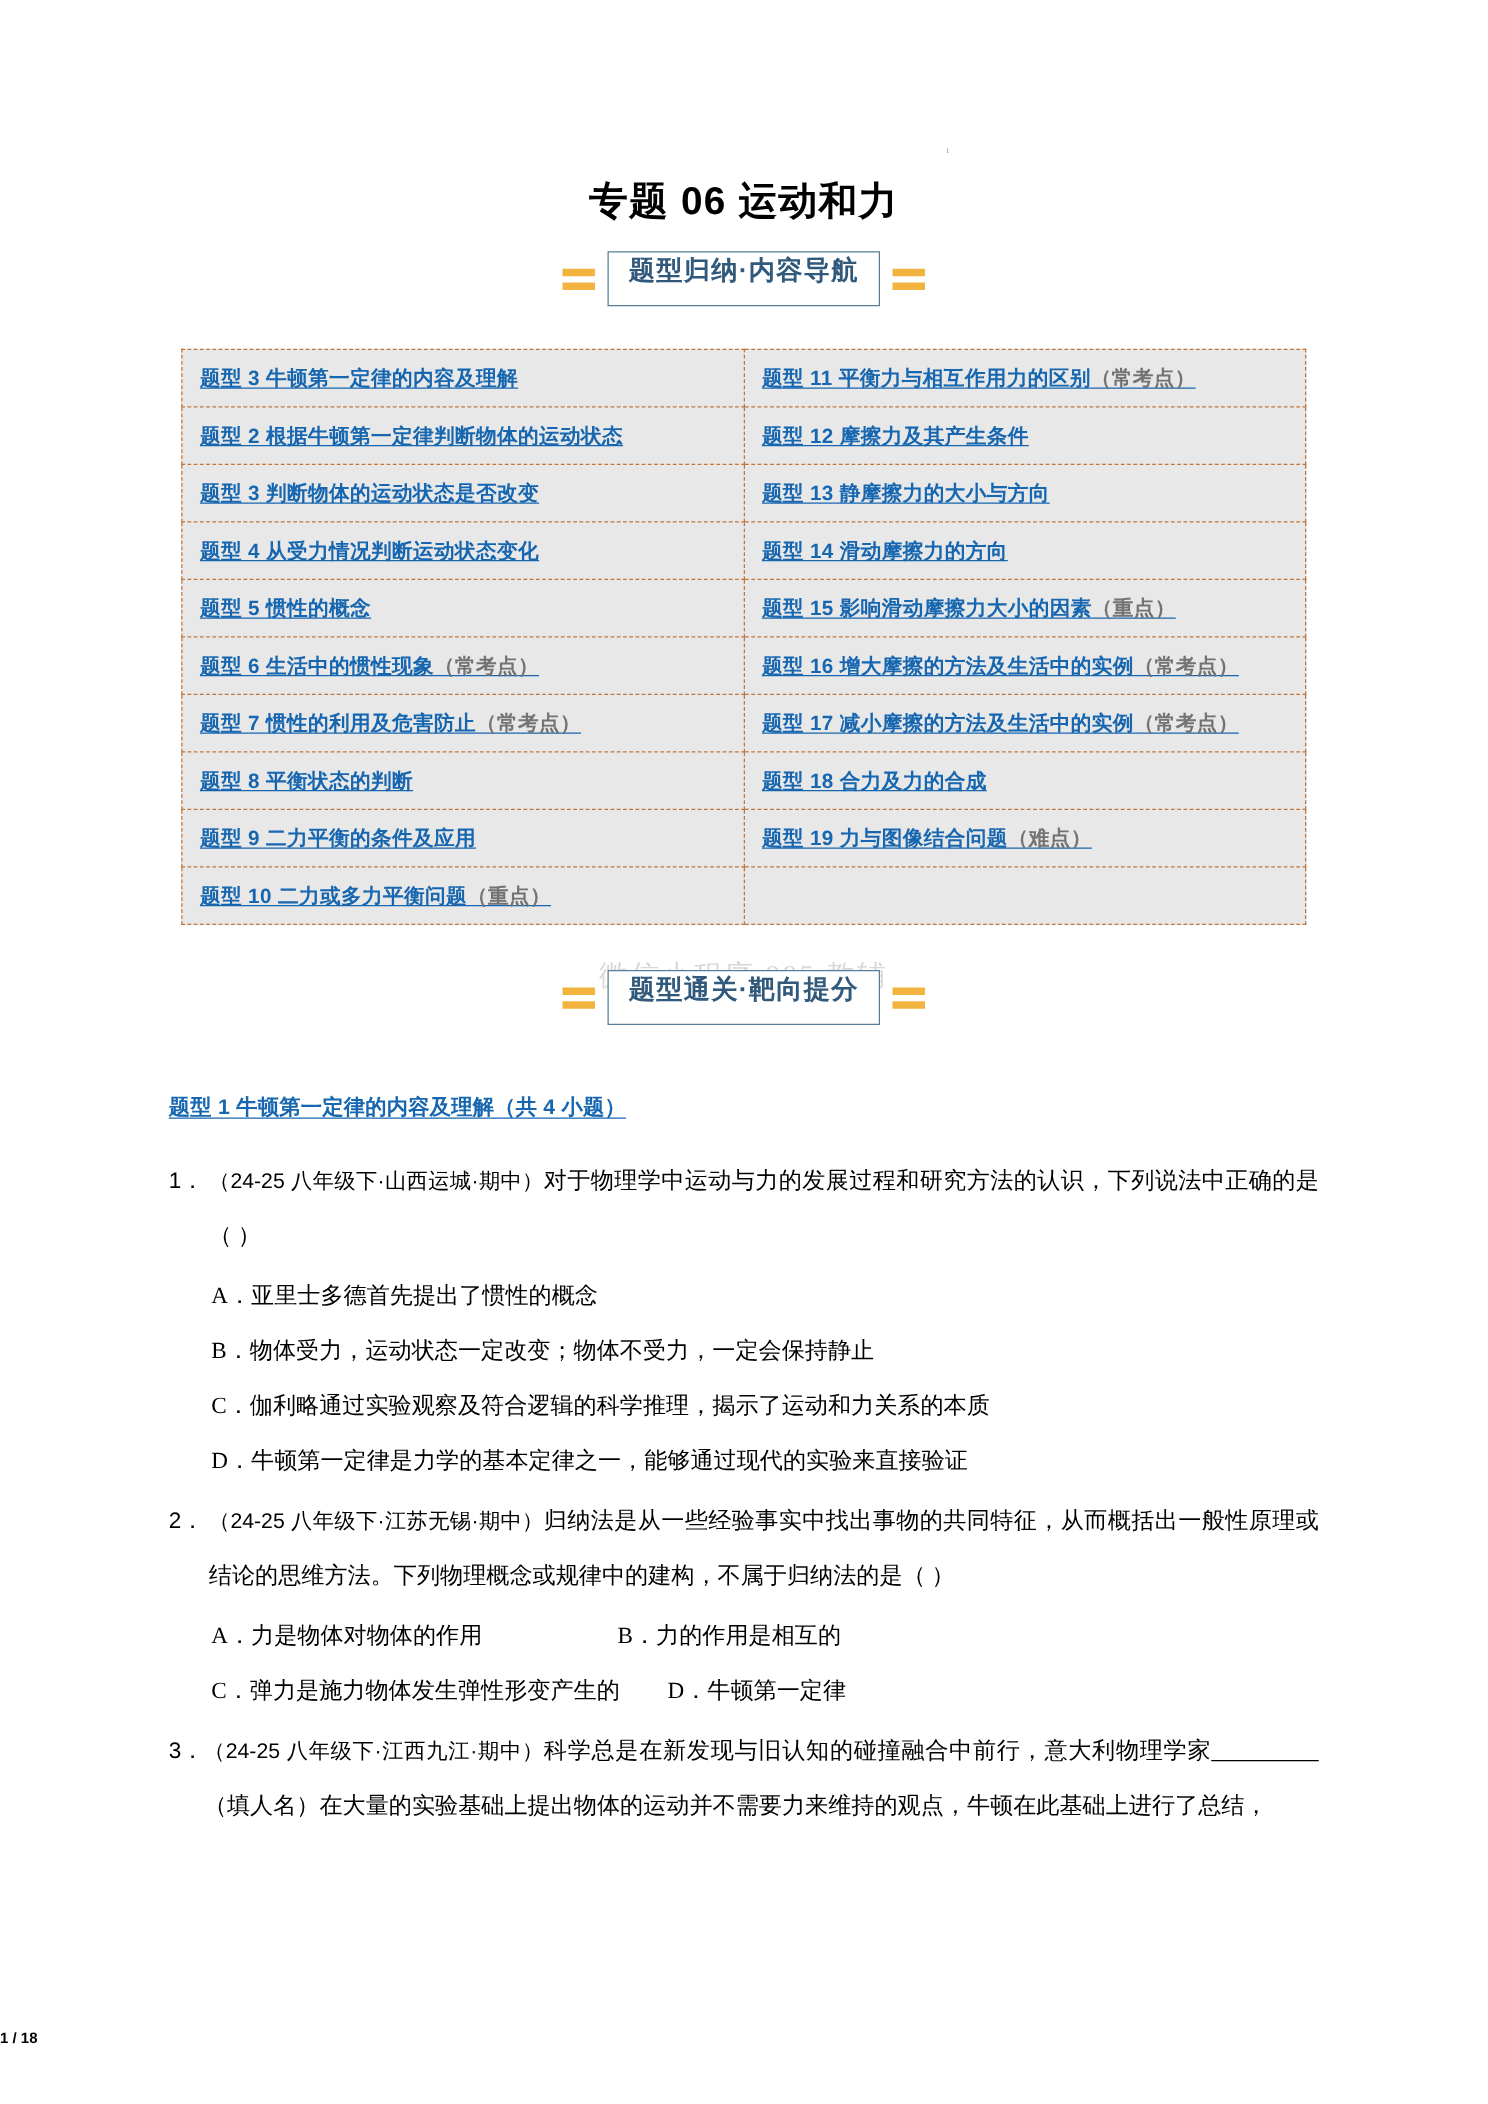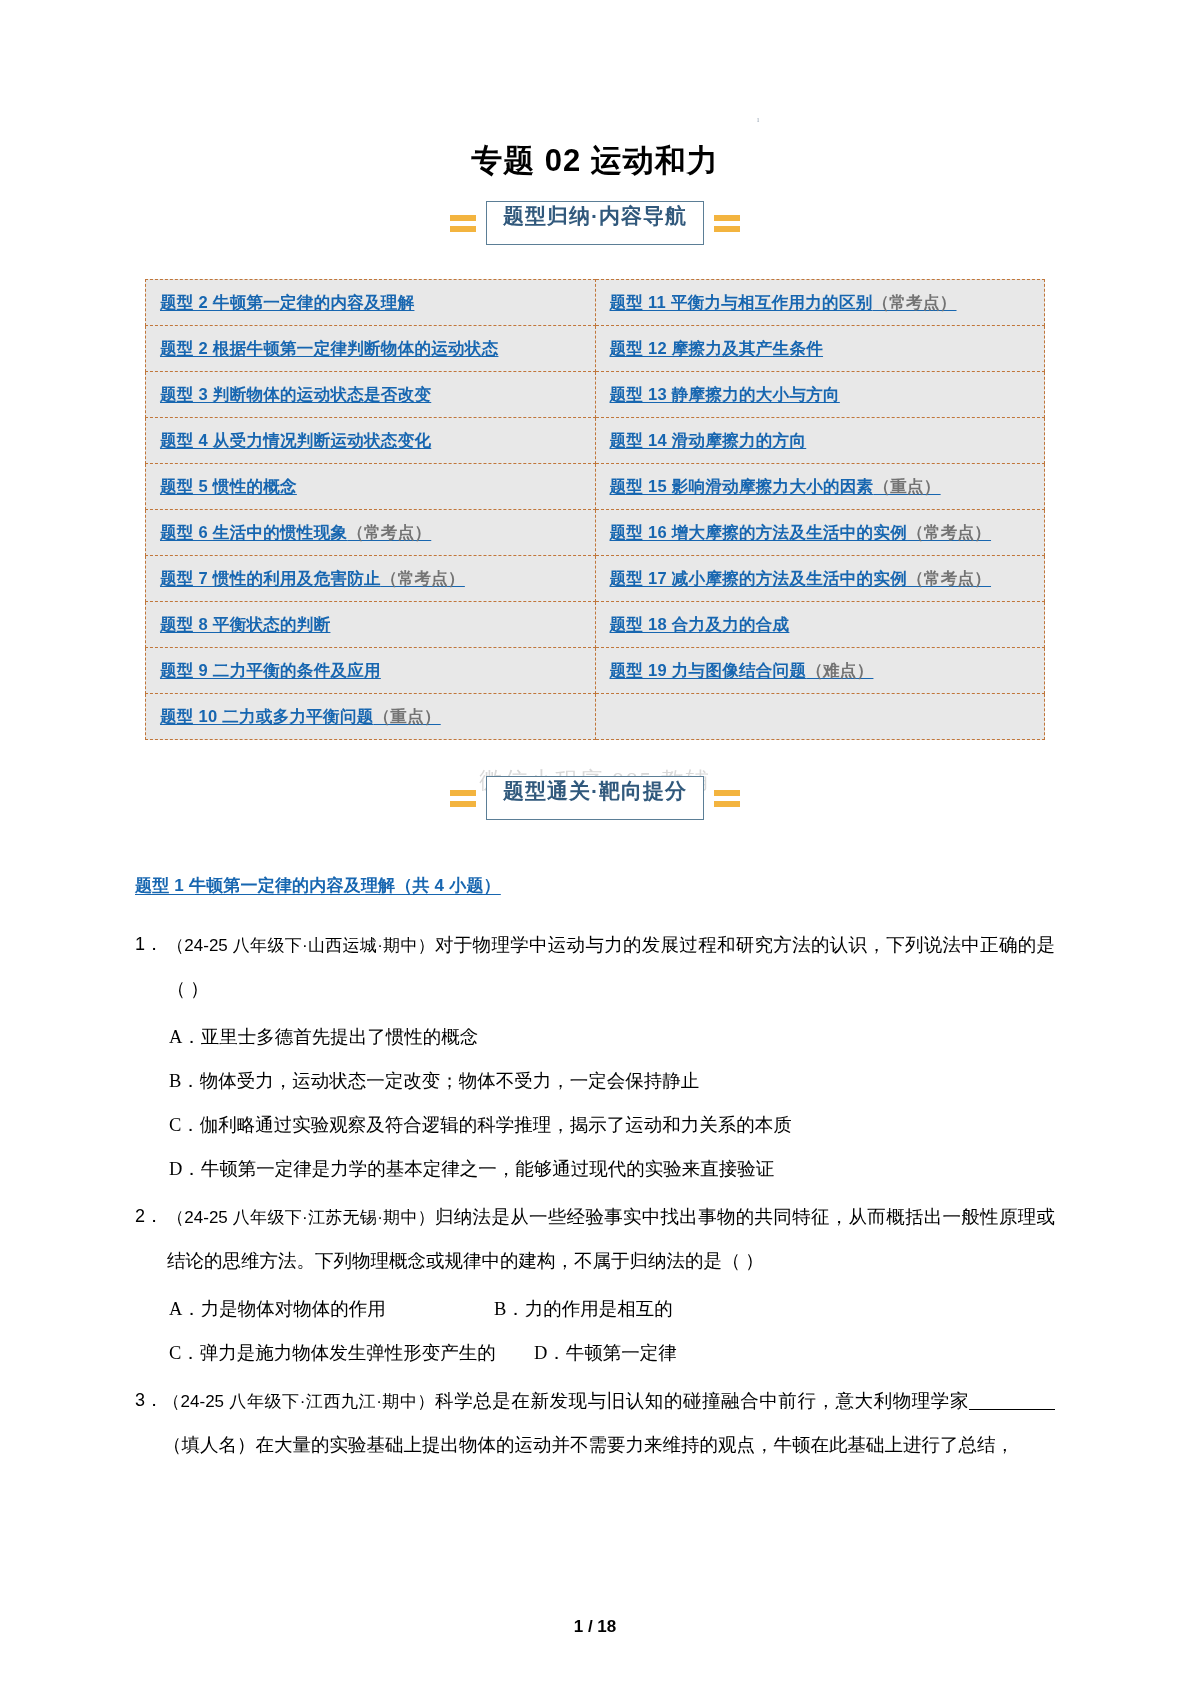--- a/index.html
+++ b/index.html
@@ -207,56 +207,55 @@
   .opt-row .col-a { flex: 0 0 325px; }
   .opt-row .col-b { flex: 1 1 auto; }
   .opt-row .col-c { flex: 0 0 365px; }
 
   
   .footer {
     position: absolute;
     left: 0;
     right: 0;
     bottom: 46px;
-    text-align: center;
-    font-family: "Liberation Sans", "DejaVu Sans", sans-serif;
-    font-weight: bold;
-    font-size: 17px;
+    font-family: "Liberation Sans", "DejaVu Sans", sans-serif;
+    font-weight: bold;
+    font-size: 12px;
     color: #000;
   }
 </style>
 </head>
 <body>
 
 <div class="page">
 
   <div class="tiny-mark">ı</div>
 
-  <h1 class="doc-title">专题 02  运动和力</h1>
+  <h1 class="doc-title">专题 06  运动和力</h1>
 
   <div class="banner-wrap">
     <div class="banner">
       <span class="eq-mark eq-left">
           <i></i>
           <i></i>
         </span>
       <span class="banner-box">
         <span class="banner-text">题型归纳·内容导航</span>
       </span>
       <span class="eq-mark eq-right">
           <i></i>
           <i></i>
         </span>
     </div>
   </div>
 
   <table class="index-table">
     <tbody>
       <tr>
-        <td><span class="topic"><span>题型 2  牛顿第一定律的内容及理解</span><span class="tag"></span></span></td>
+        <td><span class="topic"><span>题型 3  牛顿第一定律的内容及理解</span><span class="tag"></span></span></td>
         <td><span class="topic"><span>题型 11  平衡力与相互作用力的区别</span><span class="tag">（常考点）</span></span></td>
       </tr>
       <tr>
         <td><span class="topic"><span>题型 2  根据牛顿第一定律判断物体的运动状态</span><span class="tag"></span></span></td>
         <td><span class="topic"><span>题型 12  摩擦力及其产生条件</span><span class="tag"></span></span></td>
       </tr>
       <tr>
         <td><span class="topic"><span>题型 3  判断物体的运动状态是否改变</span><span class="tag"></span></span></td>
         <td><span class="topic"><span>题型 13  静摩擦力的大小与方向</span><span class="tag"></span></span></td>
       </tr>

